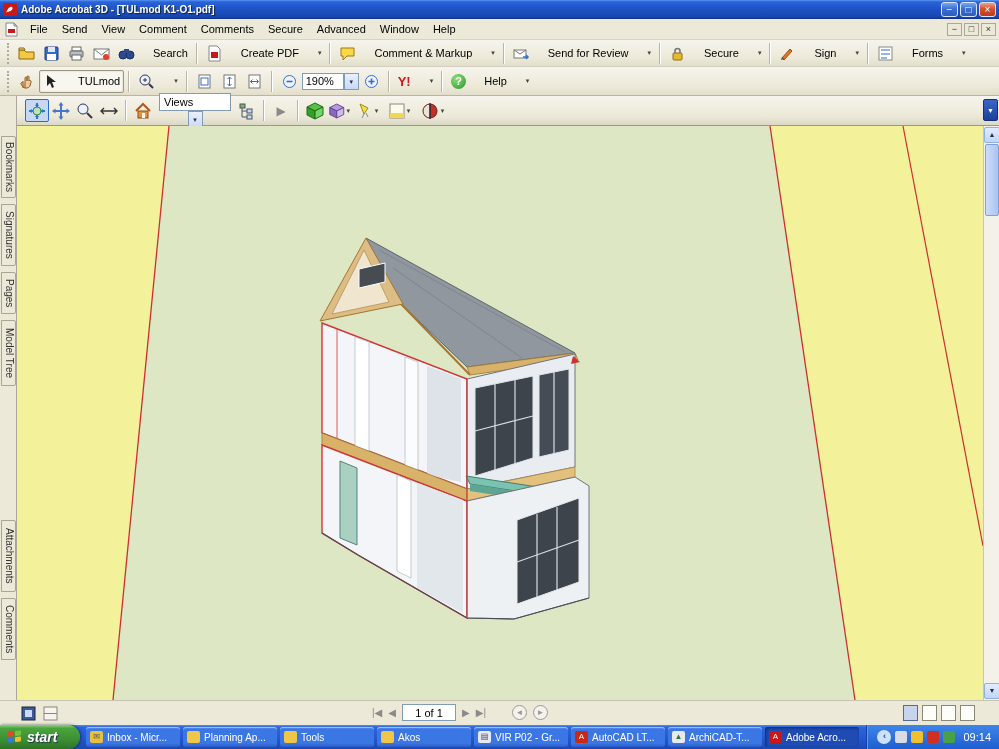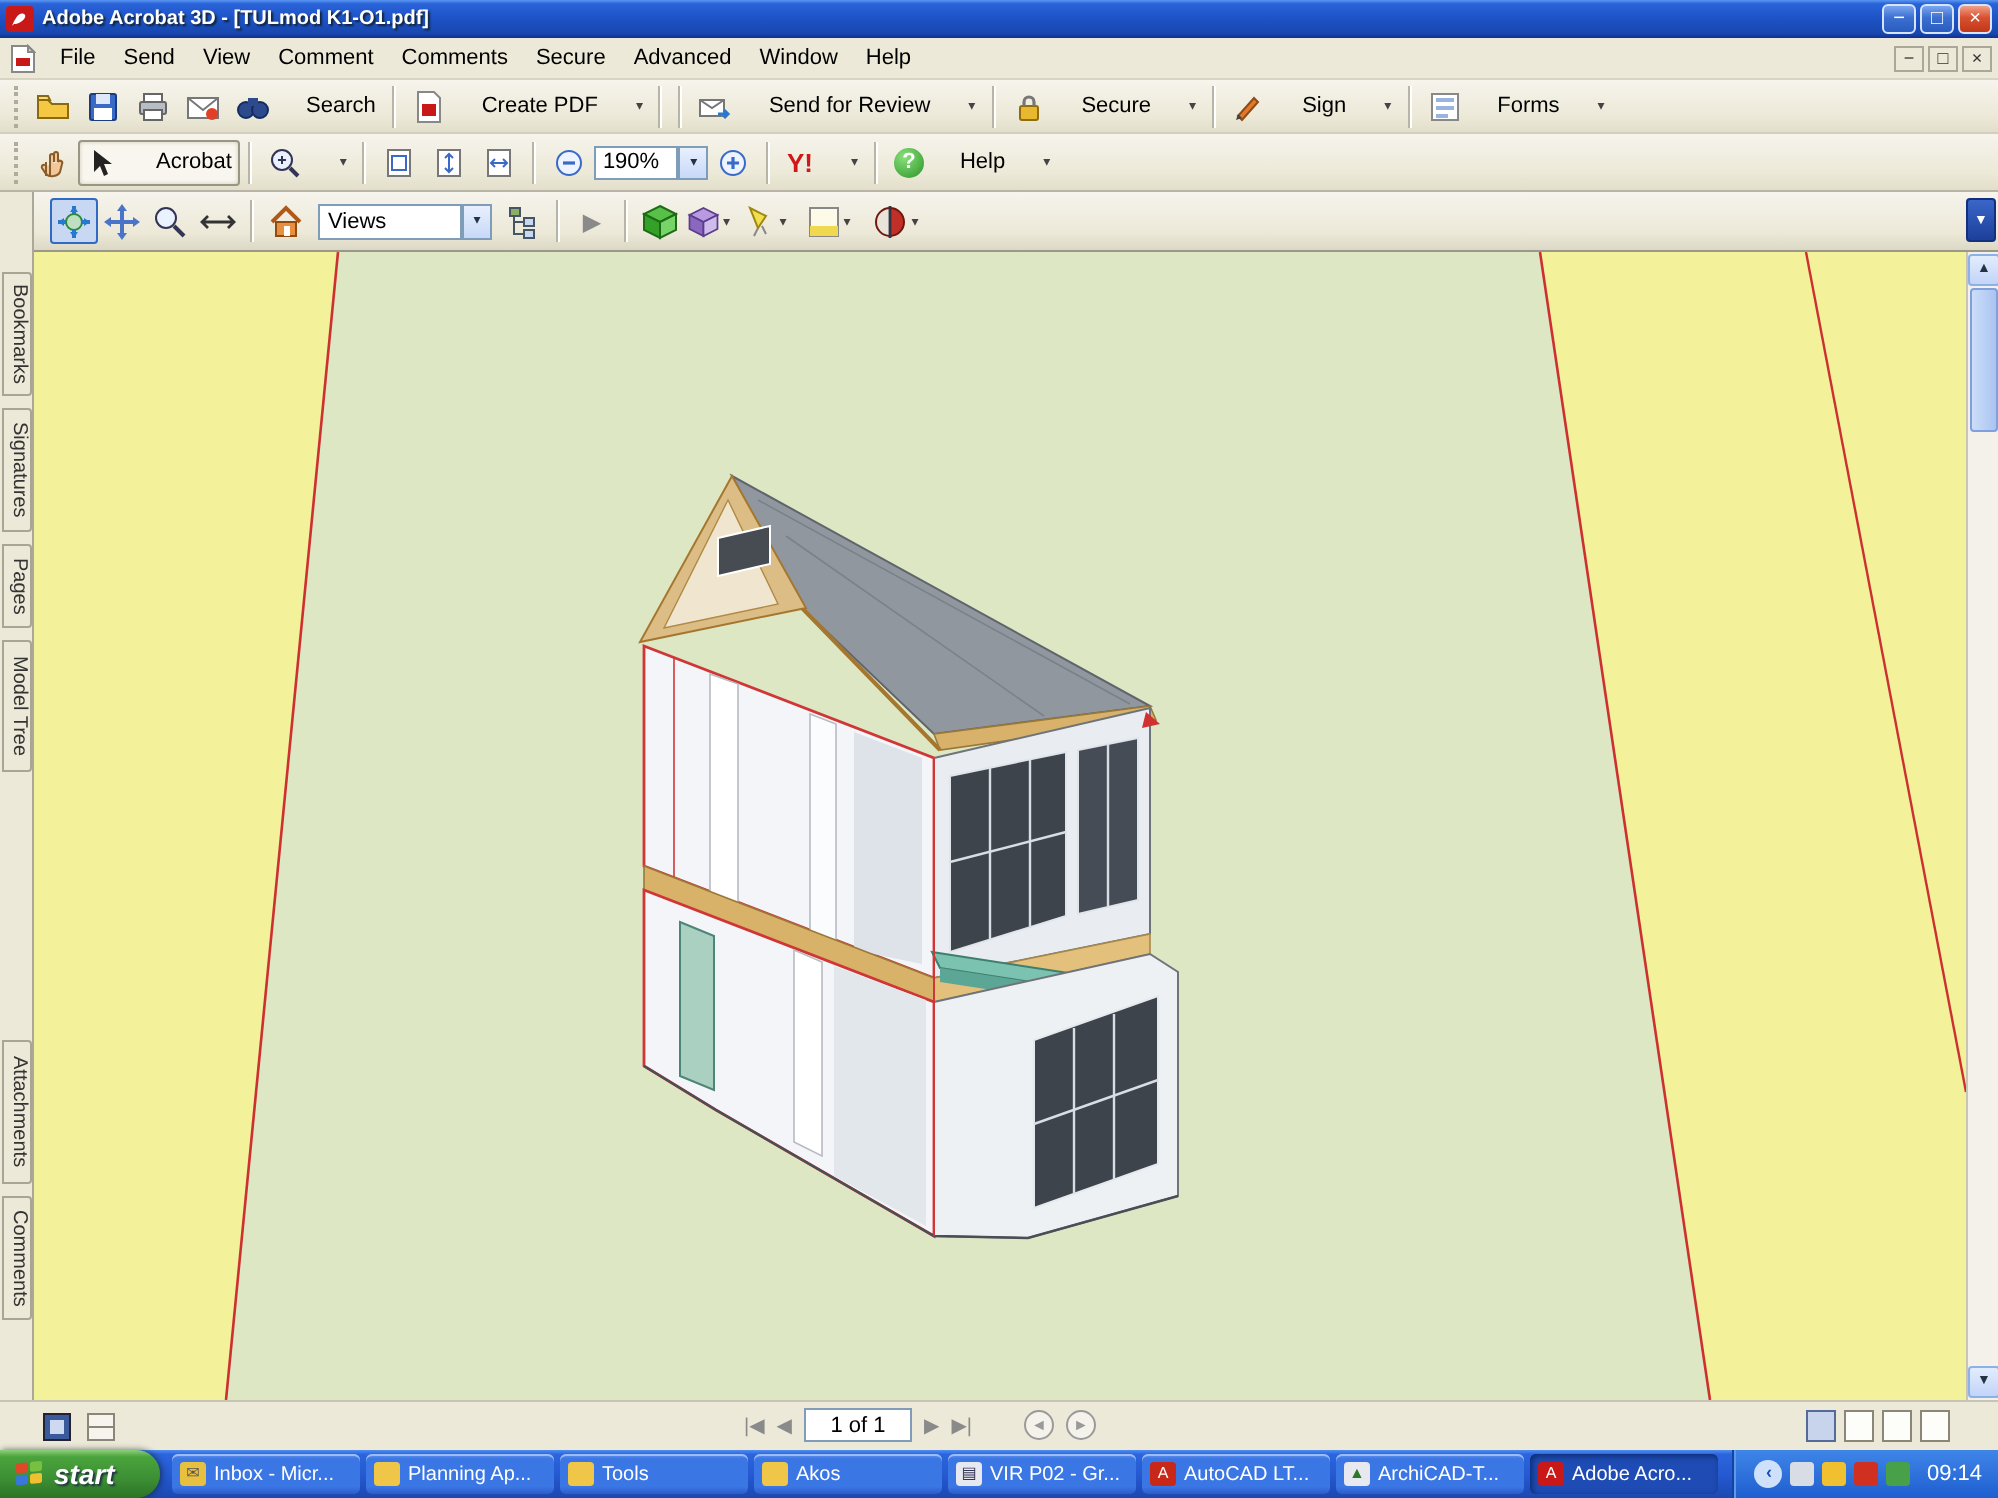--- a/index.html
+++ b/index.html
@@ -53,21 +53,21 @@
     border-radius:0 2px 2px 0; }
   .docarea { position:absolute; left:17px; top:0; width:982px; height:604px; }
 
   
   .tb3d { position:absolute; left:0; top:0; width:982px; height:30px;
     background:linear-gradient(180deg,#f6f4ec,#ece9d8 70%,#dcd8c6); border-bottom:1px solid #9b988a;
     display:flex; align-items:center; padding:0 8px; }
   .t3btn { width:24px; height:23px; display:flex; align-items:center; justify-content:center;
     border:1px solid transparent; border-radius:2px; }
   .t3btn.sel { border:1px solid #316ac5; background:#c9d8f2; }
-  .views-combo { display:flex; align-items:center; margin:0 4px; }
+  .views-combo { display:flex; align-items:center; margin:0 4px;flex-direction:column; }
   .views-box { width:72px; height:18px; background:#fff; border:1px solid #7f9db9; font-size:11px;
     padding:2px 4px; color:#000; }
   .ovfl-btn { position:absolute; right:1px; top:3px; width:15px; height:22px; background:linear-gradient(180deg,#3a66c8,#1c3f9a);
     border:1px solid #12307e; color:#fff; font-size:7px; text-align:center; line-height:22px; border-radius:2px; }
   .collapse-arrow { position:absolute; left:18px; top:32px; width:0; height:0;
     border-left:7px solid transparent; border-right:7px solid transparent; border-bottom:9px solid #3a8ea0; }
 
   
   .canvas { position:absolute; left:0; top:30px; width:966px; height:574px; background:#dde7c4; overflow:hidden; }
   .vscroll { position:absolute; right:0; top:30px; width:16px; height:574px; background:#f3f1ea;
@@ -195,20 +195,27 @@
     <div class="sep"></div>
     <div class="tbtn">
       <svg class="ico16" viewBox="0 0 17 17">
         <path d="M3,1 h8 l3,3 v12 h-11 z" fill="#fff" stroke="#888"></path>
         <rect x="5" y="7" width="7" height="6" fill="#c81818"></rect>
       </svg>
       <span class="lbl">Create PDF</span>
       <span class="caret">▾</span>
     </div>
     <div class="sep"></div>
+    <div class="tbtn">
+      <svg class="ico16" viewBox="0 0 17 17">
+        <path d="M2,3 h13 v8 h-7 l-4,4 v-4 h-2 z" fill="#f8d848" stroke="#a07810"></path>
+      </svg>
+      <span class="lbl">Comment &amp; Markup</span>
+      <span class="caret">▾</span>
+    </div>
     <div class="sep"></div>
     <div class="tbtn">
       <svg class="ico16" viewBox="0 0 17 17">
         <rect x="1" y="5" width="12" height="8" fill="#fff" stroke="#777"></rect>
         <path d="M1,5 l6,4 6,-4" fill="none" stroke="#777"></path>
         <path d="M10,12 h5 m-2,-2 l2,2 -2,2" stroke="#2878d0" stroke-width="1.5" fill="none"></path>
       </svg>
       <span class="lbl">Send for Review</span>
       <span class="caret">▾</span>
     </div>
@@ -247,21 +254,21 @@
     <div class="grip"></div>
     <div class="tbtn">
       <svg class="ico16" viewBox="0 0 17 17">
         <path d="M5,15 V8 M7,15 V5 a1,1 0 0 1 2,0 V8 M9,8 V4 a1,1 0 0 1 2,0 V8 M11,8 a1,1 0 0 1 2,1 l-1,4 c-1,2 -5,3 -7,1 l-2,-3 a1,1 0 0 1 2,-1" fill="#f2c89a" stroke="#8a5c28"></path>
       </svg>
     </div>
     <div class="tbtn toggled">
       <svg class="ico16" viewBox="0 0 17 17">
         <path d="M4,2 L4,13 L7,10 L9,15 L11,14 L9,9 L13,9 Z" fill="#222"></path>
       </svg>
-      <span class="lbl">Acrobat</span>
+      <span class="lbl">TULmod</span>
     </div>
     <div class="sep"></div>
     <div class="tbtn">
       <svg class="ico16" viewBox="0 0 17 17">
         <circle cx="7" cy="7" r="5" fill="#eaf2ff" stroke="#335"></circle>
         <path d="M11,11 L15,15" stroke="#335" stroke-width="2"></path>
         <path d="M5,7 h4 M7,5 v4" stroke="#335"></path>
       </svg>
       <span class="caret">▾</span>
     </div>

